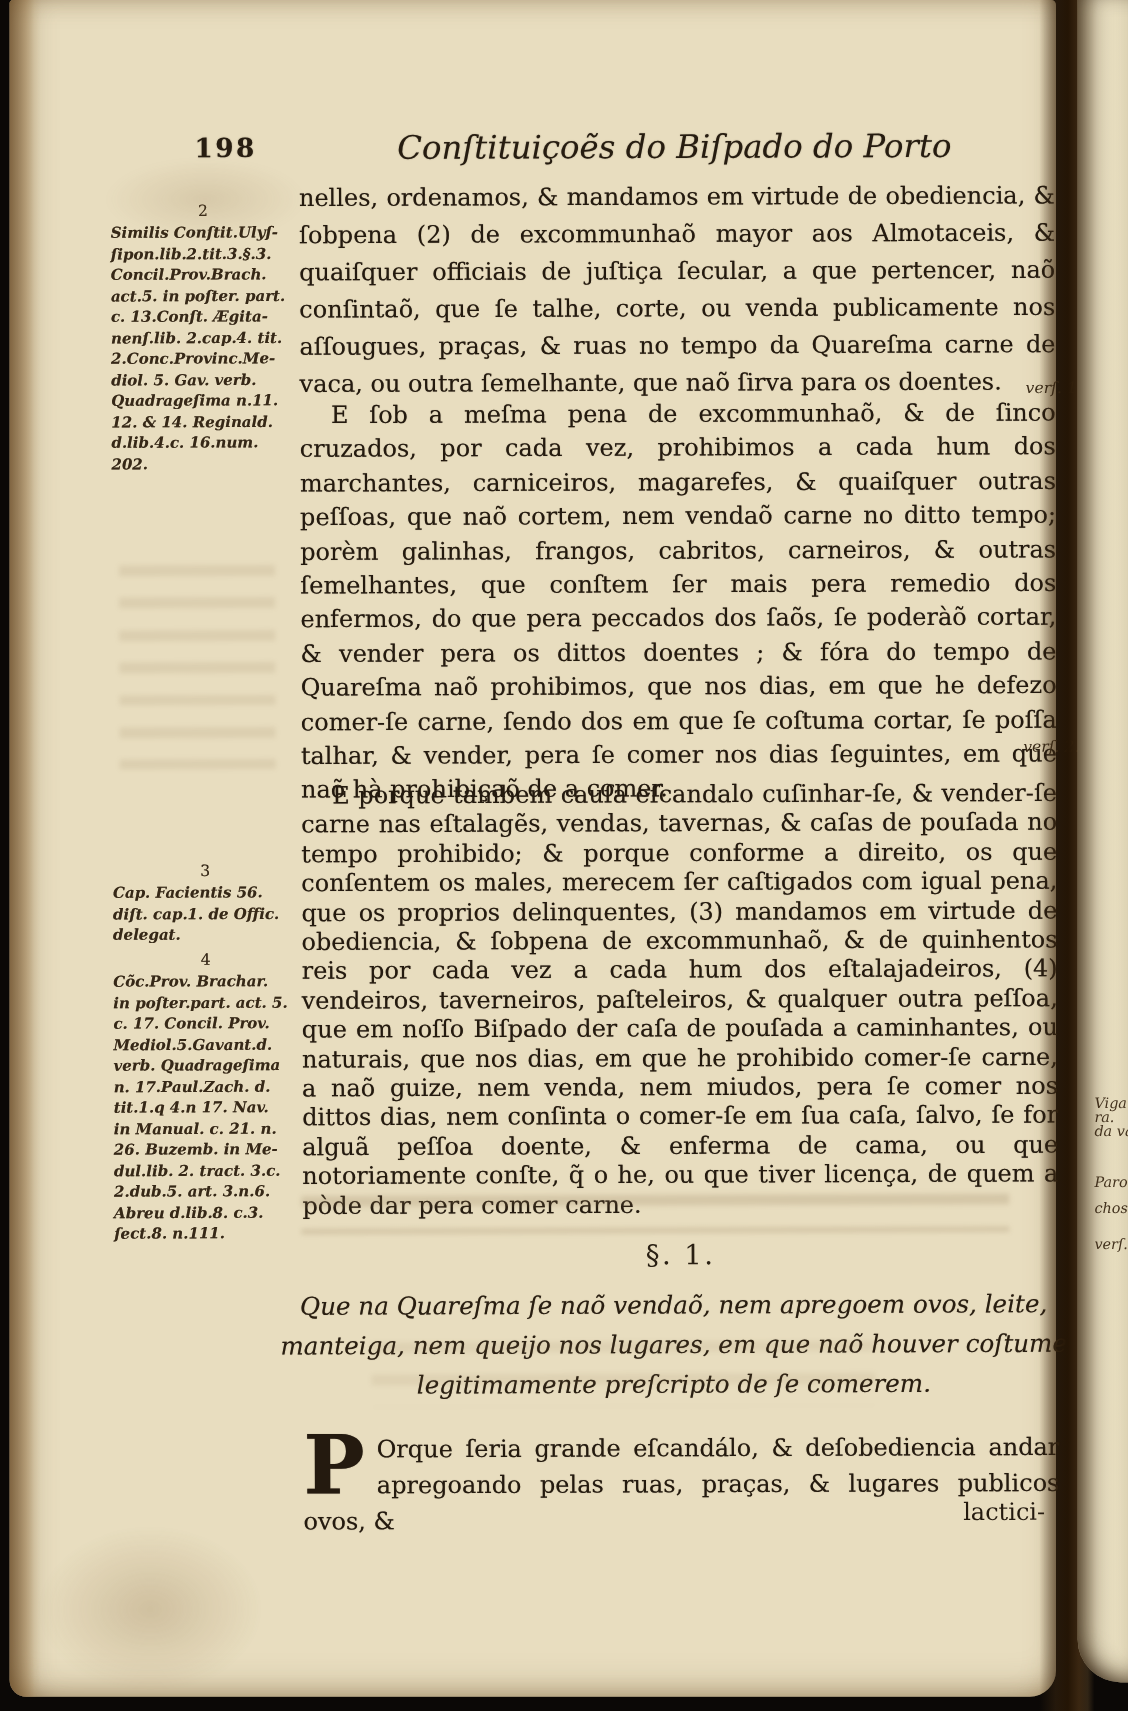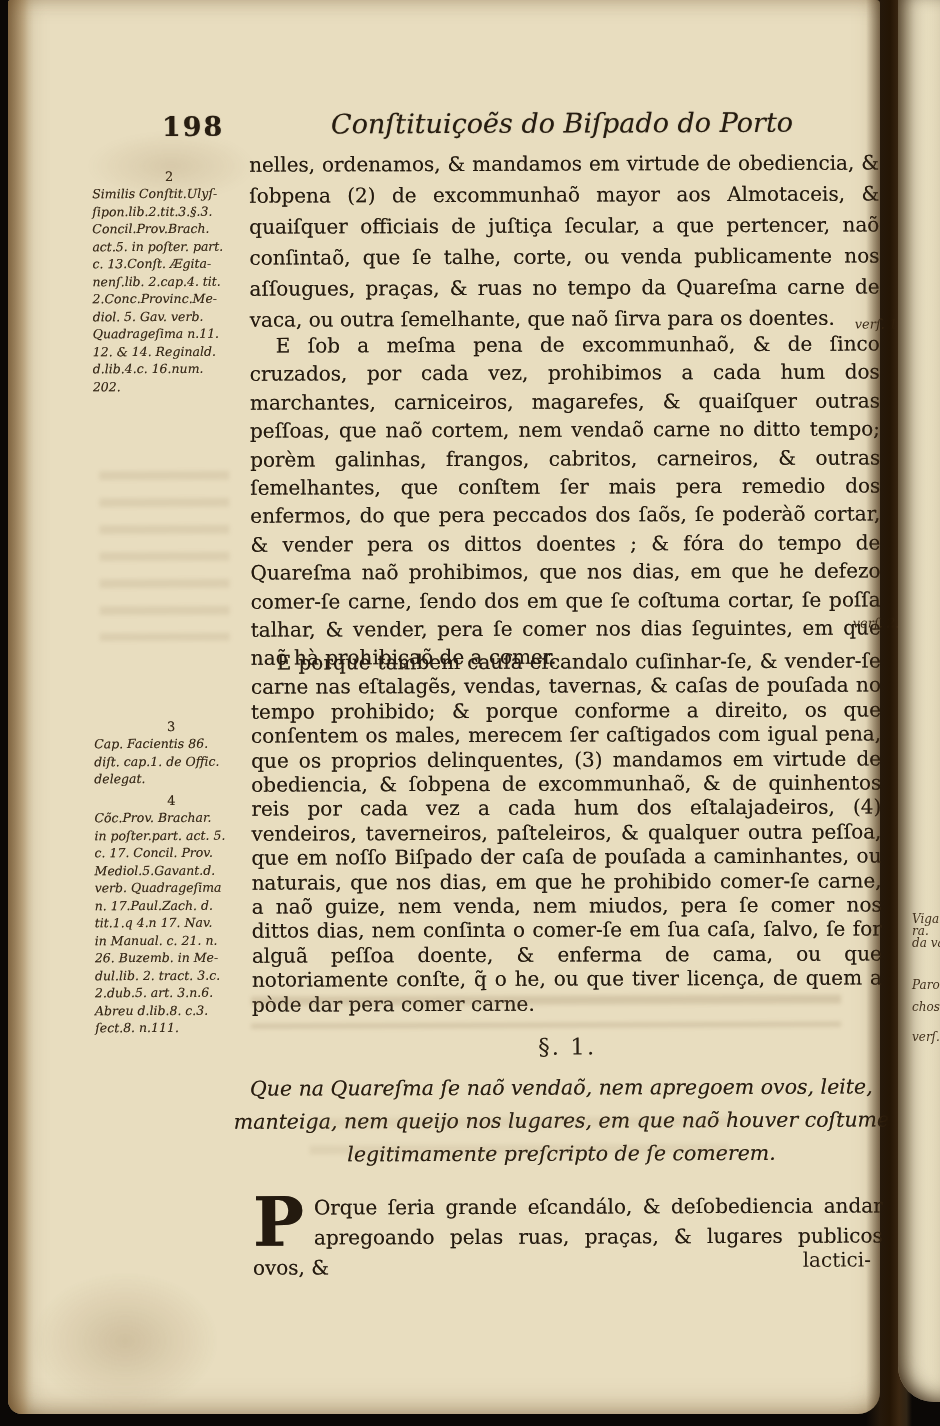--- a/index.html
+++ b/index.html
@@ -42,21 +42,21 @@
     position:absolute;left:898px;top:0;width:42px;height:1402px;
     background:linear-gradient(90deg,#d6c8a3,#e6dcbe 40%,#e8debf);
     border-radius:0 0 0 36px;
     box-shadow: inset 16px 0 20px -10px rgba(40,24,8,0.85),
                 inset 0 -16px 22px -14px rgba(60,40,18,0.7);
     overflow:hidden;
   }
   
   .pagenum{
     position:absolute;left:156px;top:110px;
-    font-size:27px;color:#271d11;letter-spacing:2px;font-weight:bold;
+    font-size:22px;color:#271d11;letter-spacing:2px;font-weight:bold;
     text-shadow:0 0 1px rgba(39,29,17,0.55);
   }
   .running-title{
     position:absolute;left:250px;top:108px;width:612px;
     text-align:center;font-style:italic;font-size:27px;color:#261c10;
     text-shadow:0 0 1px rgba(38,28,16,0.45);
     white-space:nowrap;
   }
   .para{
     position:absolute;left:243px;width:630px;
@@ -85,21 +85,21 @@
     position:absolute;left:243px;top:1249px;width:618px;
     text-align:right;font-size:20px;color:#241a0f;
   }
   
   .mnote{
     position:absolute;left:86px;width:154px;
     font-style:italic;font-size:12.5px;line-height:17.5px;color:#362817;
     text-shadow:0 0 0.5px rgba(54,40,23,0.5);
   }
   .mnote-num{display:block;text-align:center;font-size:13px;line-height:16px;font-style:normal;}
-  .mnote-lines{white-space:pre-line;}
+  .mnote-lines{white-space:pre-line;font-weight:bold;}
   .vnote{
     position:absolute;width:46px;font-style:italic;font-size:13px;color:#3a2b18;
     white-space:nowrap;overflow:hidden;
   }
   .vnote1{left:848px;top:318px;}
   .vnote2{left:845px;top:617px;}
   .efrag{
     position:absolute;left:14px;font-style:italic;font-size:12px;color:#41301c;white-space:nowrap;
   }
   
@@ -134,21 +134,21 @@
 nenſ.lib. 2.cap.4. tit.
 2.Conc.Provinc.Me-
 diol. 5. Gav. verb.
 Quadrageſima n.11.
 12. &amp; 14. Reginald.
 d.lib.4.c. 16.num.
 202.</span>
       </div>
       <div class="mnote" style="top:718px;">
         <span class="mnote-num">3</span>
-        <span class="mnote-lines">Cap. Facientis 86.
+        <span class="mnote-lines">Cap. Facientis 56.
 diſt. cap.1. de Offic.
 delegat.</span>
       </div>
       <div class="mnote" style="top:792px;">
         <span class="mnote-num">4</span>
         <span class="mnote-lines">Cõc.Prov. Brachar.
 in poſter.part. act. 5.
 c. 17. Concil. Prov.
 Mediol.5.Gavant.d.
 verb. Quadrageſima

